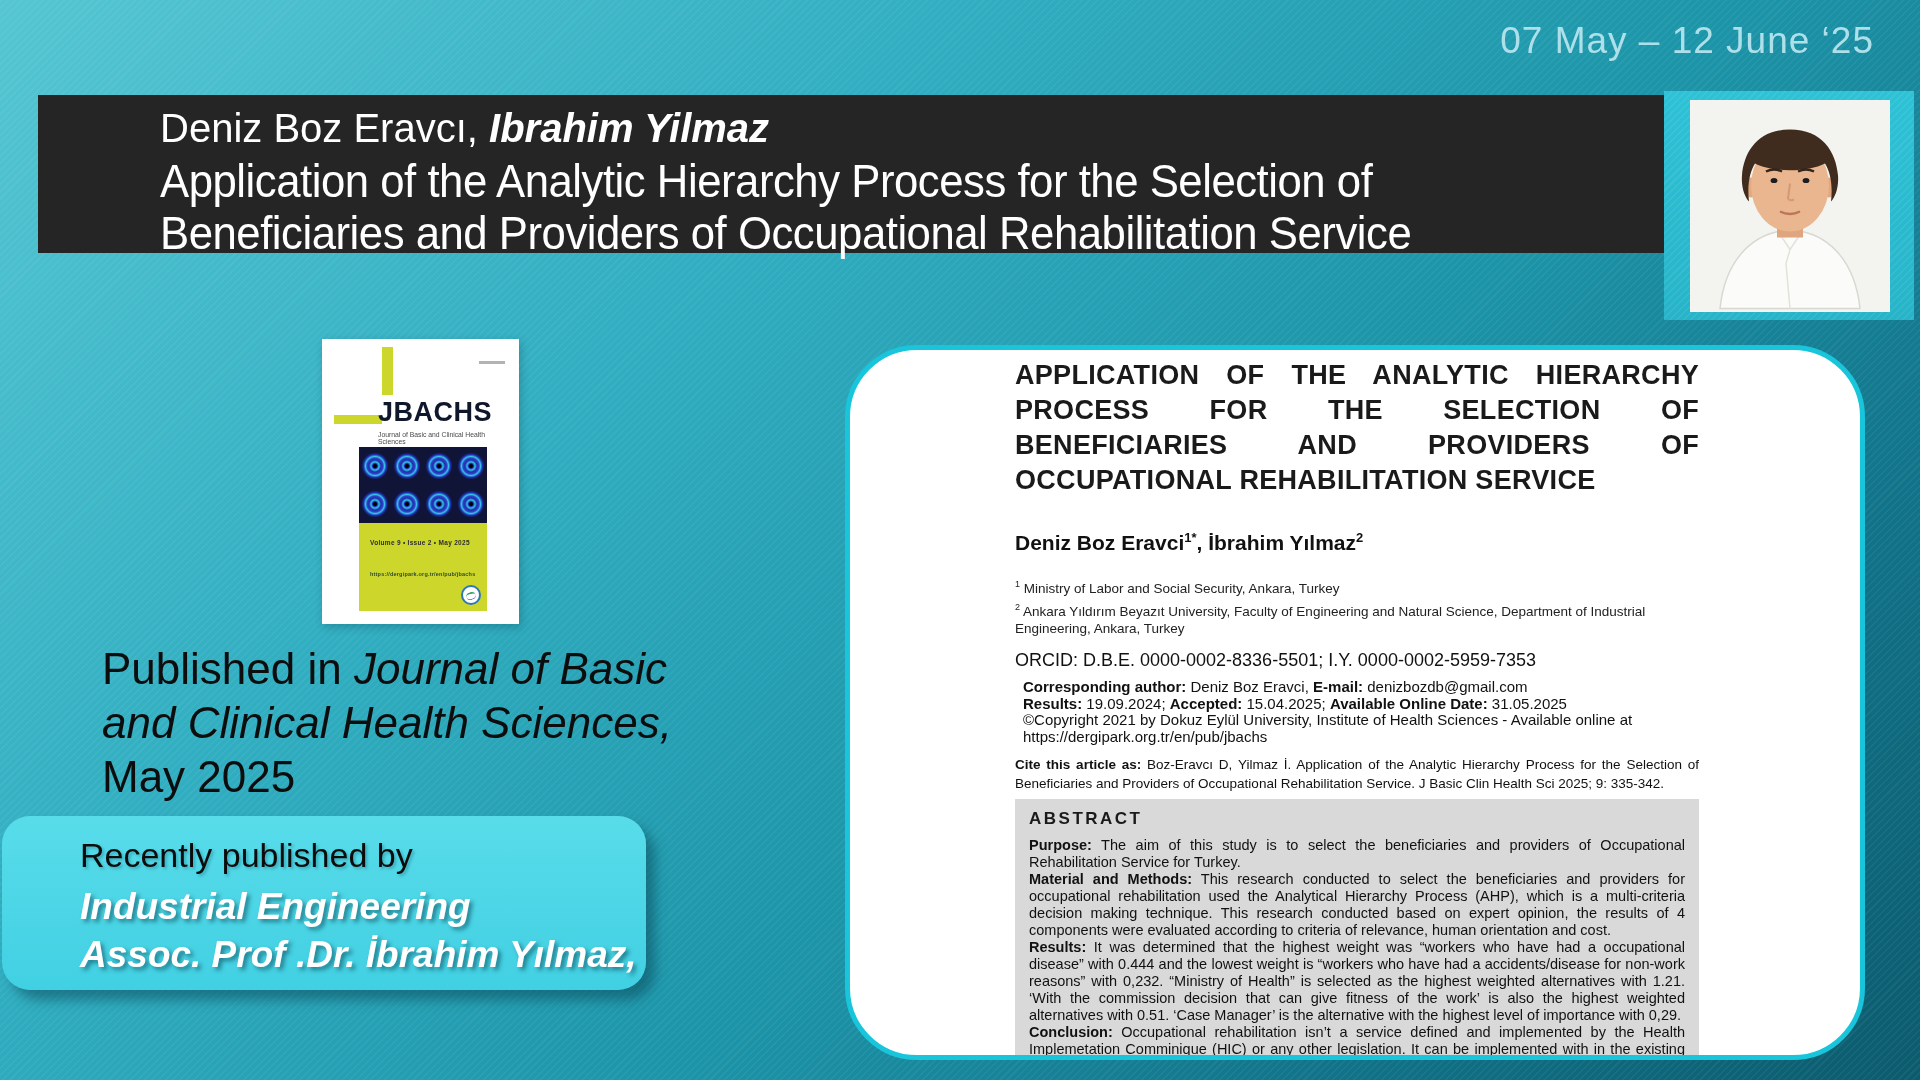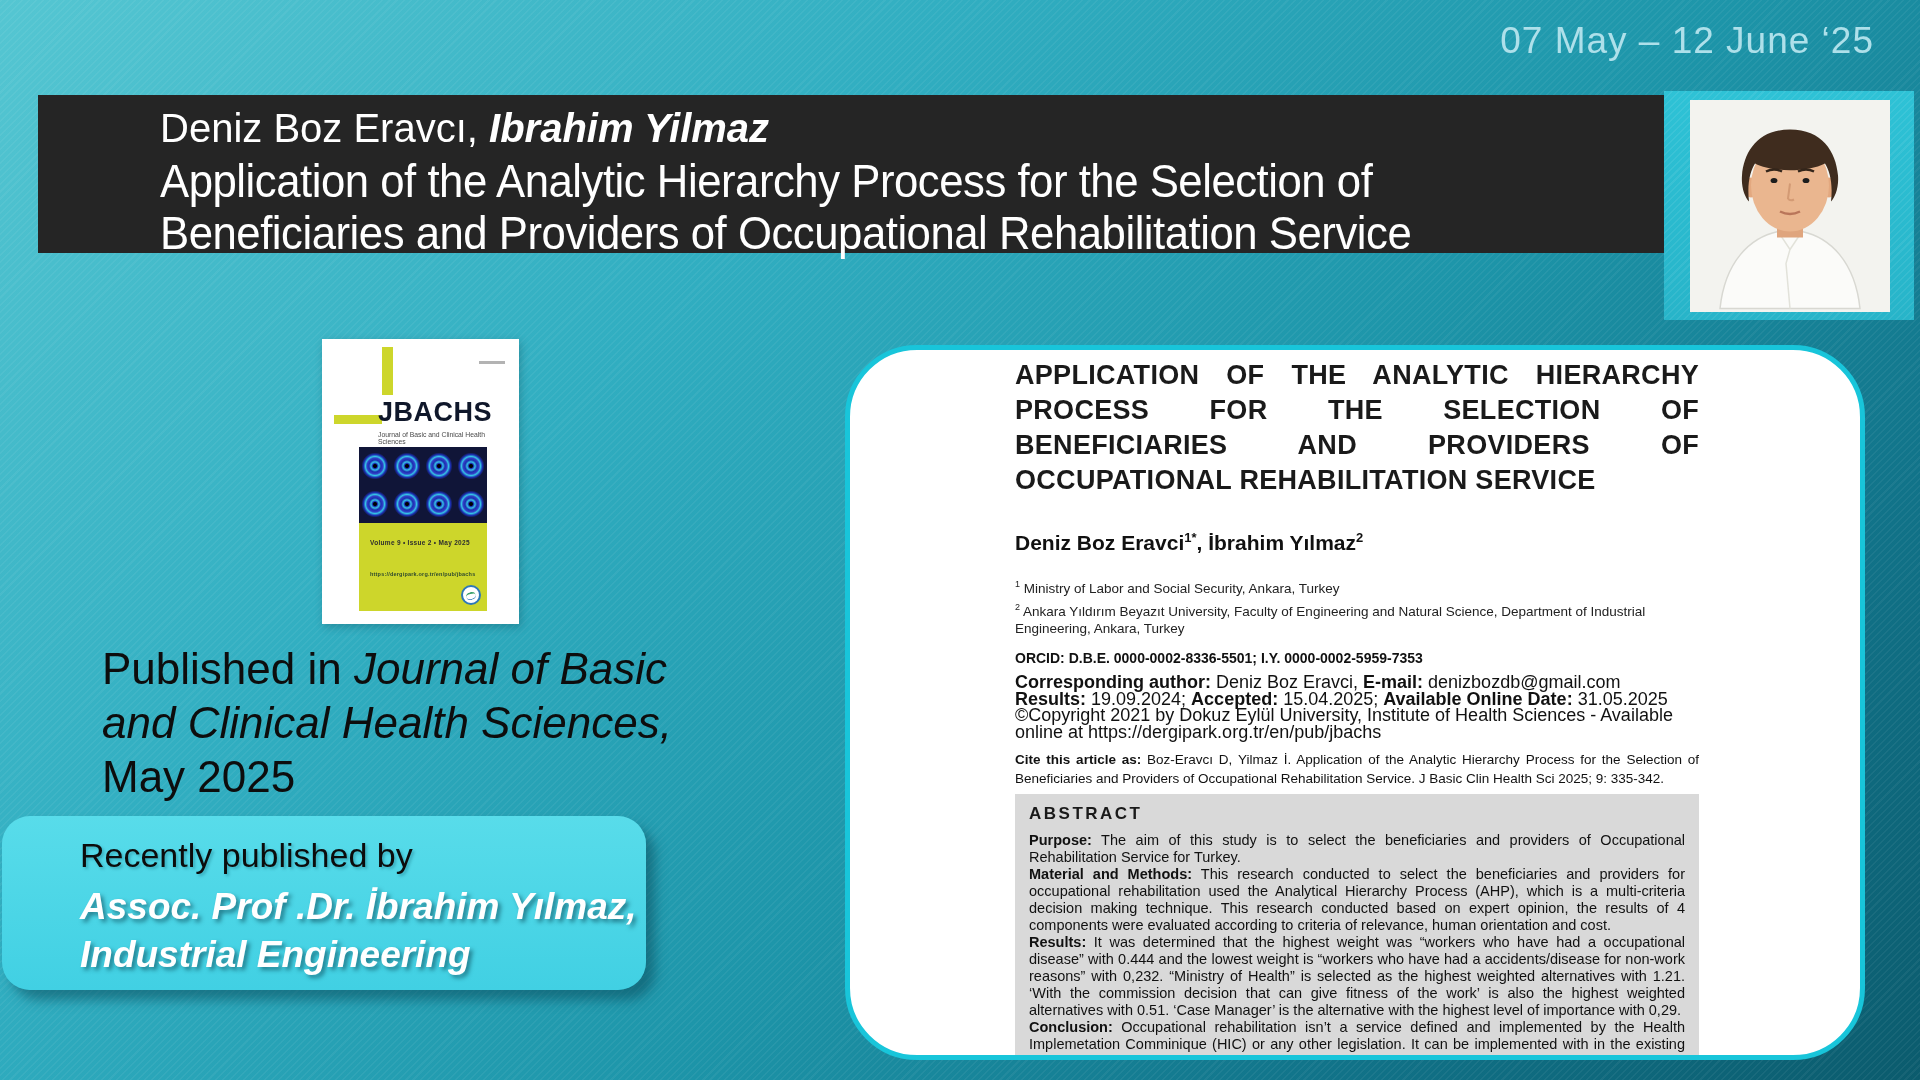--- a/index.html
+++ b/index.html
@@ -87,22 +87,22 @@
   }
   .paper-inner{position:absolute;left:165px;top:0;width:684px;padding-top:8px;color:#111;}
   .p-title{
     margin:0;font-size:27px;line-height:35px;font-weight:bold;color:#1a1a1a;
     text-align:justify;letter-spacing:0.3px;
   }
   .p-authors{margin:32px 0 0 0;font-size:21px;font-weight:bold;}
   .p-authors sup{font-size:13px;}
   .p-aff{margin:20px 0 0 0;font-size:13.5px;line-height:18px;color:#222;}
   .p-aff sup{font-size:9px;}
-  .p-orcid{margin:12px 0 0 0;font-size:14px;font-weight:bold;}
-  .p-meta{margin:8px 0 0 0;font-size:18px;line-height:16.5px;}
+  .p-orcid{margin:12px 0 0 0;font-size:18px;}
+  .p-meta{margin:8px 0 0 8px;font-size:15px;line-height:16.5px;}
   .p-meta b{font-weight:bold;}
   .p-cite{margin:10px 0 0 0;font-size:13.5px;line-height:19px;text-align:justify;}
   .abstract-box{margin-top:6px;background:#d9d9d9;padding:10px 14px 12px 14px;}
   .abstract-box h2{margin:0 0 8px 0;font-size:17px;letter-spacing:2.5px;color:#1a1a1a;}
   .abstract-box p{margin:0;font-size:14.5px;line-height:17px;text-align:justify;color:#111;}
 </style>
 </head>
 <body>
 
 <div class="slide">
@@ -154,22 +154,22 @@
   </div>
 
   <div class="published">
     <div><span>Published in </span><span class="it">Journal of Basic</span></div>
     <div class="it">and Clinical Health Sciences,</div>
     <div>May 2025</div>
   </div>
 
   <div class="recent-box">
     <div class="heading">Recently published by</div>
+    <div class="author-line">Industrial Engineering</div>
     <div class="author-line">Assoc. Prof .Dr. İbrahim Yılmaz,</div>
-    <div class="author-line">Industrial Engineering</div>
   </div>
 
   <div class="paper-card">
     <div class="paper-inner">
 
       <p class="p-title">APPLICATION OF THE ANALYTIC HIERARCHY PROCESS FOR THE SELECTION OF BENEFICIARIES AND PROVIDERS OF OCCUPATIONAL REHABILITATION SERVICE</p>
 
       <p class="p-authors"><span>Deniz Boz Eravci</span><sup>1*</sup><span>, </span><span>İbrahim Yılmaz</span><sup>2</sup></p>
 
       <p class="p-aff"><sup>1</sup><span> Ministry of Labor and Social Security, Ankara, Turkey</span><br>

